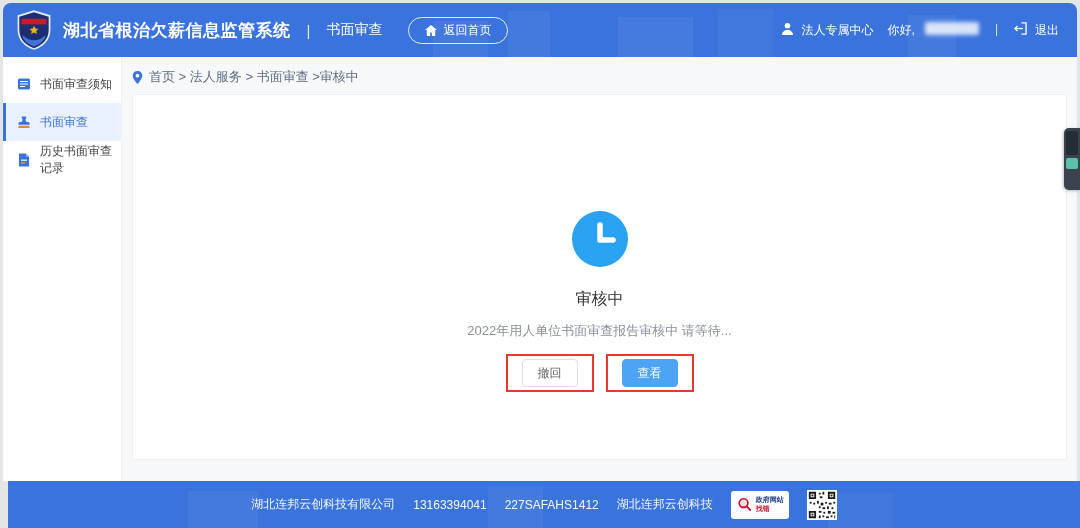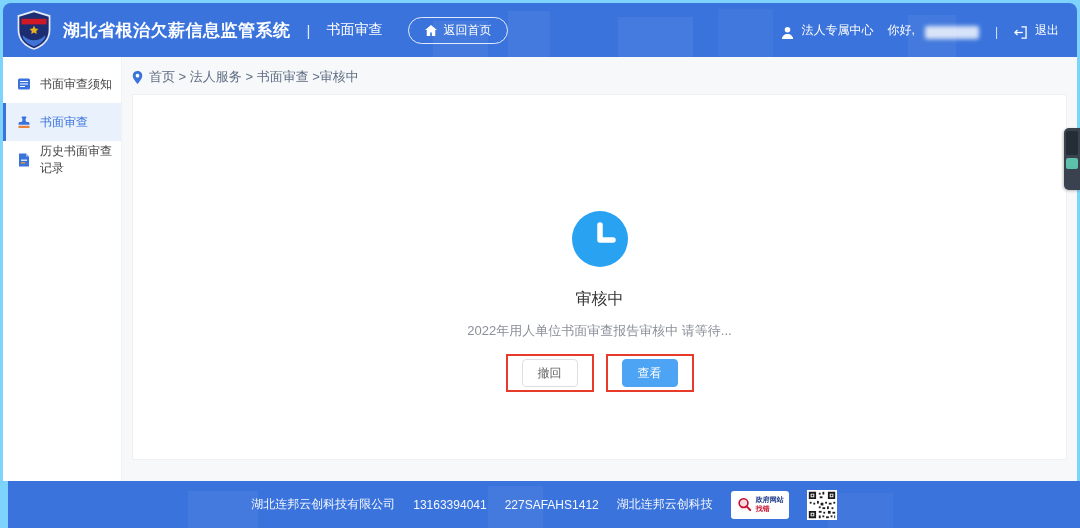--- a/index.html
+++ b/index.html
@@ -1,39 +1,39 @@
 <!DOCTYPE html>
 <html><head>
 <meta charset="utf-8">
 <style>
   * { margin:0; padding:0; box-sizing:border-box; }
   html,body { width:1080px; height:528px; }
   body { font-family:"Liberation Sans","DejaVu Sans",sans-serif; background:#fff; overflow:hidden; }
-  .page { position:relative; width:1080px; height:528px; background:#7dd3fc; overflow:hidden; }
+  .page { position:relative; width:1080px; height:528px; background:#e5e5e5; overflow:hidden; }
 
   
   .header { position:absolute; left:3px; top:3px; right:3px; height:54px;
     background:#3a73dc; border-radius:8px 8px 0 0;
     display:flex; align-items:center; justify-content:space-between; padding:0 18px 0 12px; }
   .header::after { content:""; position:absolute; inset:0; pointer-events:none; border-radius:8px 8px 0 0;
     background:
       linear-gradient(rgba(255,255,255,.05),rgba(255,255,255,.05)) 430px 18px/55px 40px no-repeat,
       linear-gradient(rgba(255,255,255,.05),rgba(255,255,255,.05)) 505px 8px/42px 50px no-repeat,
       linear-gradient(rgba(255,255,255,.06),rgba(255,255,255,.06)) 615px 14px/75px 44px no-repeat,
       linear-gradient(rgba(255,255,255,.04),rgba(255,255,255,.04)) 715px 6px/55px 52px no-repeat,
       linear-gradient(rgba(255,255,255,.05),rgba(255,255,255,.05)) 905px 12px/48px 46px no-repeat; }
   .hdr-left { display:flex; align-items:center; gap:10px; z-index:1; }
   .logo-badge { width:38px; height:42px; flex:0 0 auto; }
   .sys-title { color:#fff; font-size:17px; font-weight:bold; letter-spacing:.5px; }
   .title-div { color:rgba(255,255,255,.85); font-size:15px; margin:0 6px; }
   .module-title { color:#fff; font-size:14px; }
   .home-btn { margin-left:16px; display:inline-flex; align-items:center; gap:6px;
     border:1px solid rgba(255,255,255,.85); border-radius:14px; padding:4px 16px;
     color:#fff; font-size:12px; background:transparent; cursor:pointer; }
-  .hdr-right { display:flex; align-items:flex-end; gap:8px; color:#fff; font-size:12px; z-index:1; }
+  .hdr-right { display:flex; align-items:flex-start; gap:8px; color:#fff; font-size:12px; z-index:1; }
   .redacted-name { display:inline-block; width:54px; height:13px; margin-left:2px;
     background:rgba(255,255,255,.8); border-radius:2px; filter:blur(2px); }
   .user-sep { margin:0 8px; color:rgba(255,255,255,.8); }
 
   
   .sidebar { position:absolute; left:3px; top:57px; width:119px; bottom:47px; background:#fff;
     border-right:1px solid #f2f2f2; padding-top:8px; }
   .side-item { position:relative; display:flex; align-items:center; gap:8px; height:38px;
     padding-left:13px; font-size:12px; color:#444; cursor:pointer; }
   .side-item .ic { width:16px; height:16px; flex:0 0 auto; display:inline-flex; }

